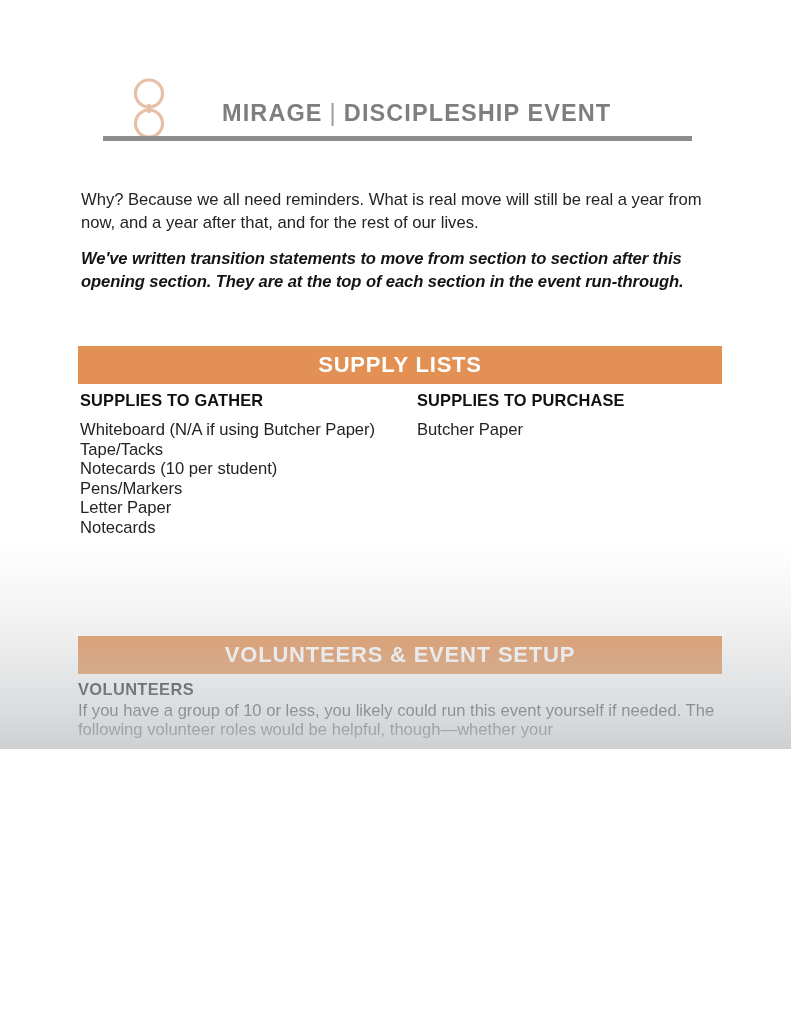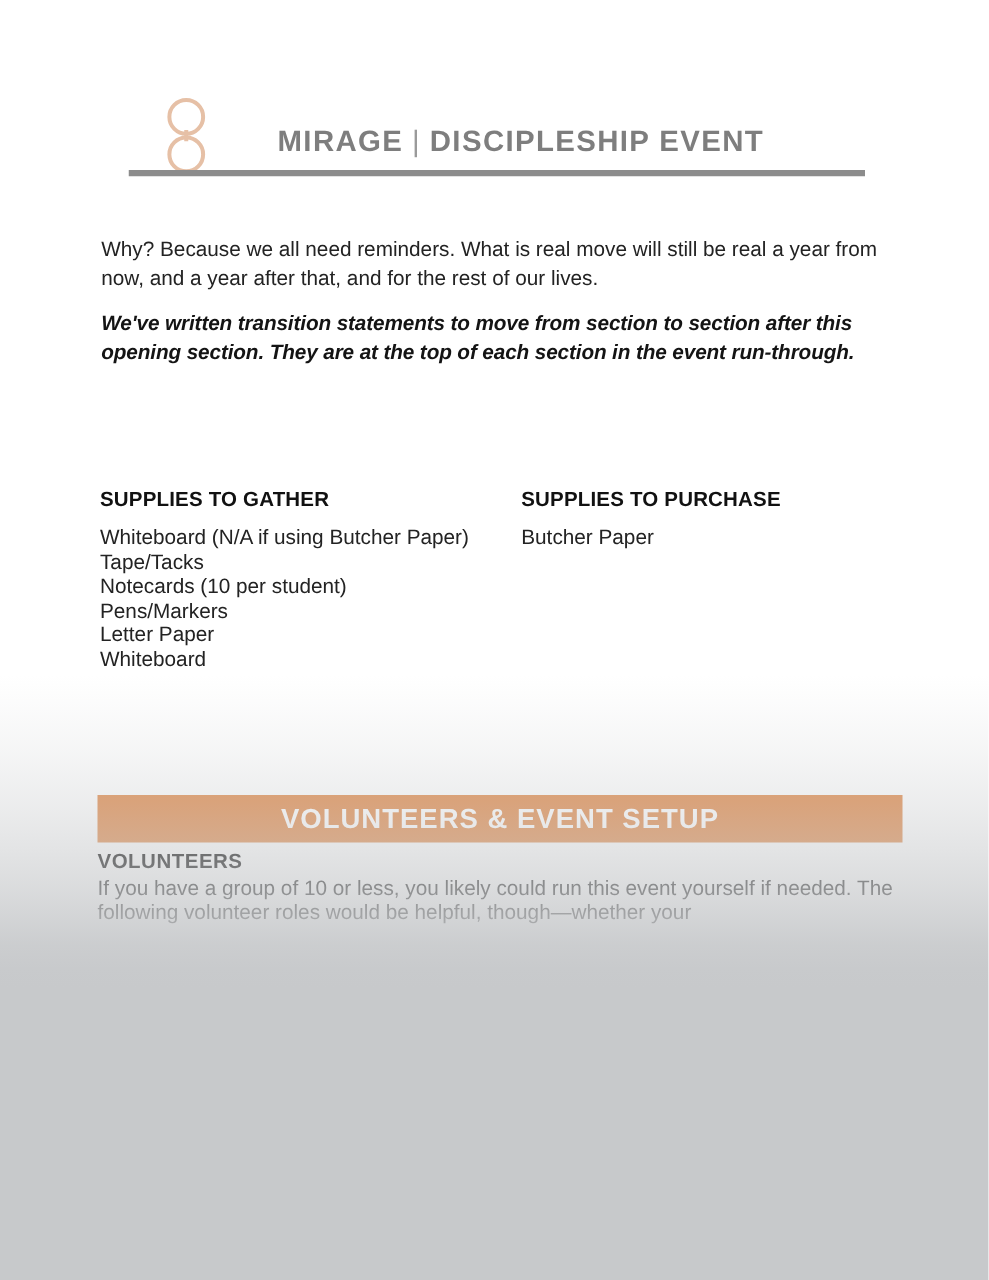--- a/index.html
+++ b/index.html
@@ -8,21 +8,21 @@
     background: #ffffff;
   }
   body {
     font-family: "Liberation Sans", sans-serif;
     -webkit-font-smoothing: antialiased;
   }
 
   .page {
     position: relative;
     width: 791px;
-    height: 1024px;
+    height: 749px;
     background: #ffffff;
     overflow: hidden;
   }
 
   
   .content {
     position: absolute;
     left: 0;
     top: 0;
     width: 791px;
@@ -205,32 +205,35 @@
         <span>MIRAGE</span><span class="bar">|</span><span>DISCIPLESHIP EVENT</span>
       </div>
 
       <div class="header-rule"></div>
     </div>
 
     <p class="para para-intro">Why? Because we all need reminders. What is real move will still be real a year from now, and a year after that, and for the rest of our lives.</p>
 
     <p class="para para-emph">We've written transition statements to move from section to section after this opening section. They are at the top of each section in the event run-through.</p>
 
+    <div class="banner banner-supply">
+      <span class="banner-label">SUPPLY LISTS</span>
+    </div>
 
     <div class="supply-cols">
 
       <div class="supply-col supply-col-gather">
         <div class="col-heading">SUPPLIES TO GATHER</div>
         <ul class="supply-list">
           <li>Whiteboard (N/A if using Butcher Paper)</li>
           <li>Tape/Tacks</li>
           <li>Notecards (10 per student)</li>
           <li>Pens/Markers</li>
           <li>Letter Paper</li>
-          <li>Whiteboard</li>
+          <li>Notecards</li>
         </ul>
       </div>
 
       <div class="supply-col supply-col-purchase">
         <div class="col-heading">SUPPLIES TO PURCHASE</div>
         <ul class="supply-list">
           <li>Butcher Paper</li>
         </ul>
       </div>
 

